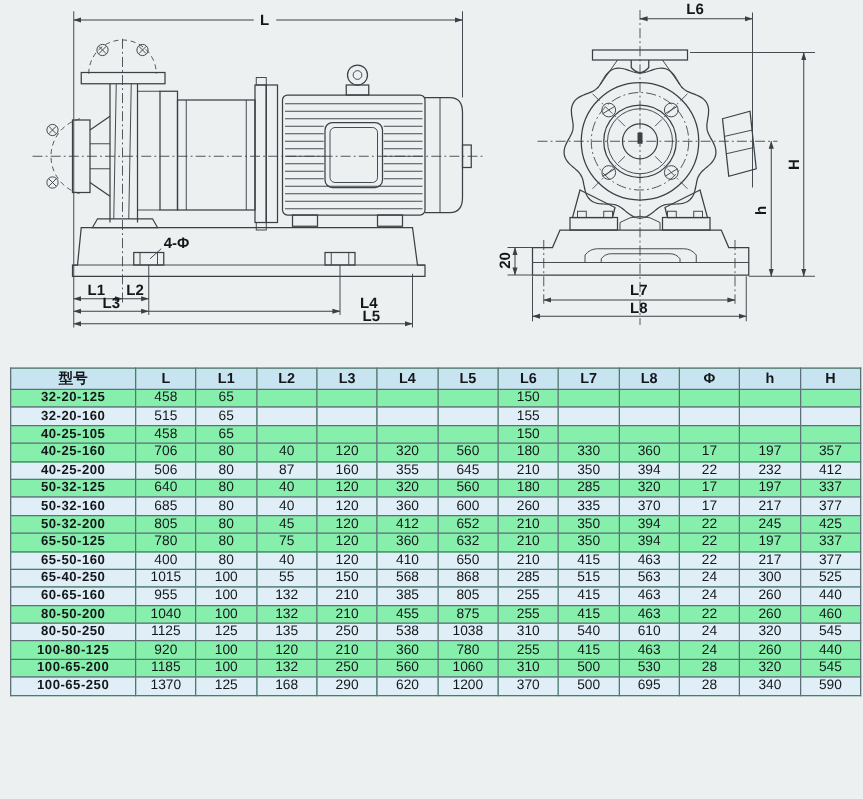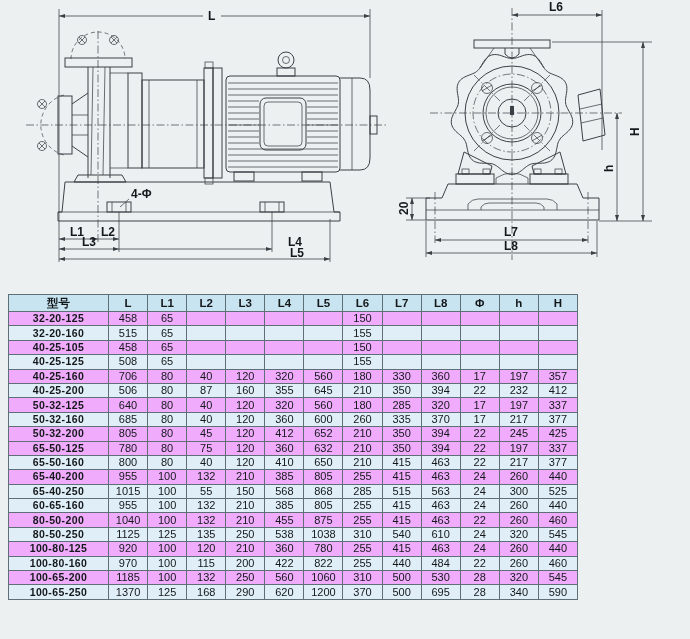--- a/index.html
+++ b/index.html
@@ -15,23 +15,23 @@
   svg.drawing{position:absolute;left:0;top:0;}
   .ln{stroke:#3a4146;stroke-width:1;fill:none;}
   .thin{stroke:#3a4146;stroke-width:0.75;fill:none;}
   .dim{stroke:#3a4146;stroke-width:0.8;fill:none;}
   .cl{stroke:#3a4146;stroke-width:0.7;fill:none;stroke-dasharray:8 2.5 1.5 2.5;}
   .dash{stroke:#3a4146;stroke-width:0.7;fill:none;stroke-dasharray:4 3;}
   .dimtxt{font:bold 12px "Liberation Sans", sans-serif;fill:#14181b;}
   .fillp{fill:#3a4146;}
   
   table.spec{
-    position:absolute;left:8px;top:294px;width:570px;
+    position:absolute;left:8px;top:294px;width:681px;
     border-collapse:collapse;table-layout:fixed;
-    background:#f0abfc;
+    background:#86efac;
     font-size:11px;
   }
   table.spec th, table.spec td{
     border:1px solid #5e6f77;
     text-align:center;vertical-align:middle;
     padding:0;overflow:hidden;white-space:nowrap;
     height:13.4px;line-height:13px;
     color:#14181b;
   }
   table.spec th{
@@ -338,35 +338,20 @@
           <td></td>
           <td></td>
           <td></td>
           <td>150</td>
           <td></td>
           <td></td>
           <td></td>
           <td></td>
           <td></td>
         </tr>
-        <tr class="alt">
-          <td class="model">40-25-125</td>
-          <td>508</td>
-          <td>65</td>
-          <td></td>
-          <td></td>
-          <td></td>
-          <td></td>
-          <td>155</td>
-          <td></td>
-          <td></td>
-          <td></td>
-          <td></td>
-          <td></td>
-        </tr>
         <tr>
           <td class="model">40-25-160</td>
           <td>706</td>
           <td>80</td>
           <td>40</td>
           <td>120</td>
           <td>320</td>
           <td>560</td>
           <td>180</td>
           <td>330</td>
@@ -445,47 +430,32 @@
           <td>632</td>
           <td>210</td>
           <td>350</td>
           <td>394</td>
           <td>22</td>
           <td>197</td>
           <td>337</td>
         </tr>
         <tr class="alt">
           <td class="model">65-50-160</td>
-          <td>800</td>
+          <td>400</td>
           <td>80</td>
           <td>40</td>
           <td>120</td>
           <td>410</td>
           <td>650</td>
           <td>210</td>
           <td>415</td>
           <td>463</td>
           <td>22</td>
           <td>217</td>
           <td>377</td>
-        </tr>
-        <tr>
-          <td class="model">65-40-200</td>
-          <td>955</td>
-          <td>100</td>
-          <td>132</td>
-          <td>210</td>
-          <td>385</td>
-          <td>805</td>
-          <td>255</td>
-          <td>415</td>
-          <td>463</td>
-          <td>24</td>
-          <td>260</td>
-          <td>440</td>
         </tr>
         <tr class="alt">
           <td class="model">65-40-250</td>
           <td>1015</td>
           <td>100</td>
           <td>55</td>
           <td>150</td>
           <td>568</td>
           <td>868</td>
           <td>285</td>
@@ -548,35 +518,20 @@
           <td>210</td>
           <td>360</td>
           <td>780</td>
           <td>255</td>
           <td>415</td>
           <td>463</td>
           <td>24</td>
           <td>260</td>
           <td>440</td>
         </tr>
-        <tr class="alt">
-          <td class="model">100-80-160</td>
-          <td>970</td>
-          <td>100</td>
-          <td>115</td>
-          <td>200</td>
-          <td>422</td>
-          <td>822</td>
-          <td>255</td>
-          <td>440</td>
-          <td>484</td>
-          <td>22</td>
-          <td>260</td>
-          <td>460</td>
-        </tr>
         <tr>
           <td class="model">100-65-200</td>
           <td>1185</td>
           <td>100</td>
           <td>132</td>
           <td>250</td>
           <td>560</td>
           <td>1060</td>
           <td>310</td>
           <td>500</td>

